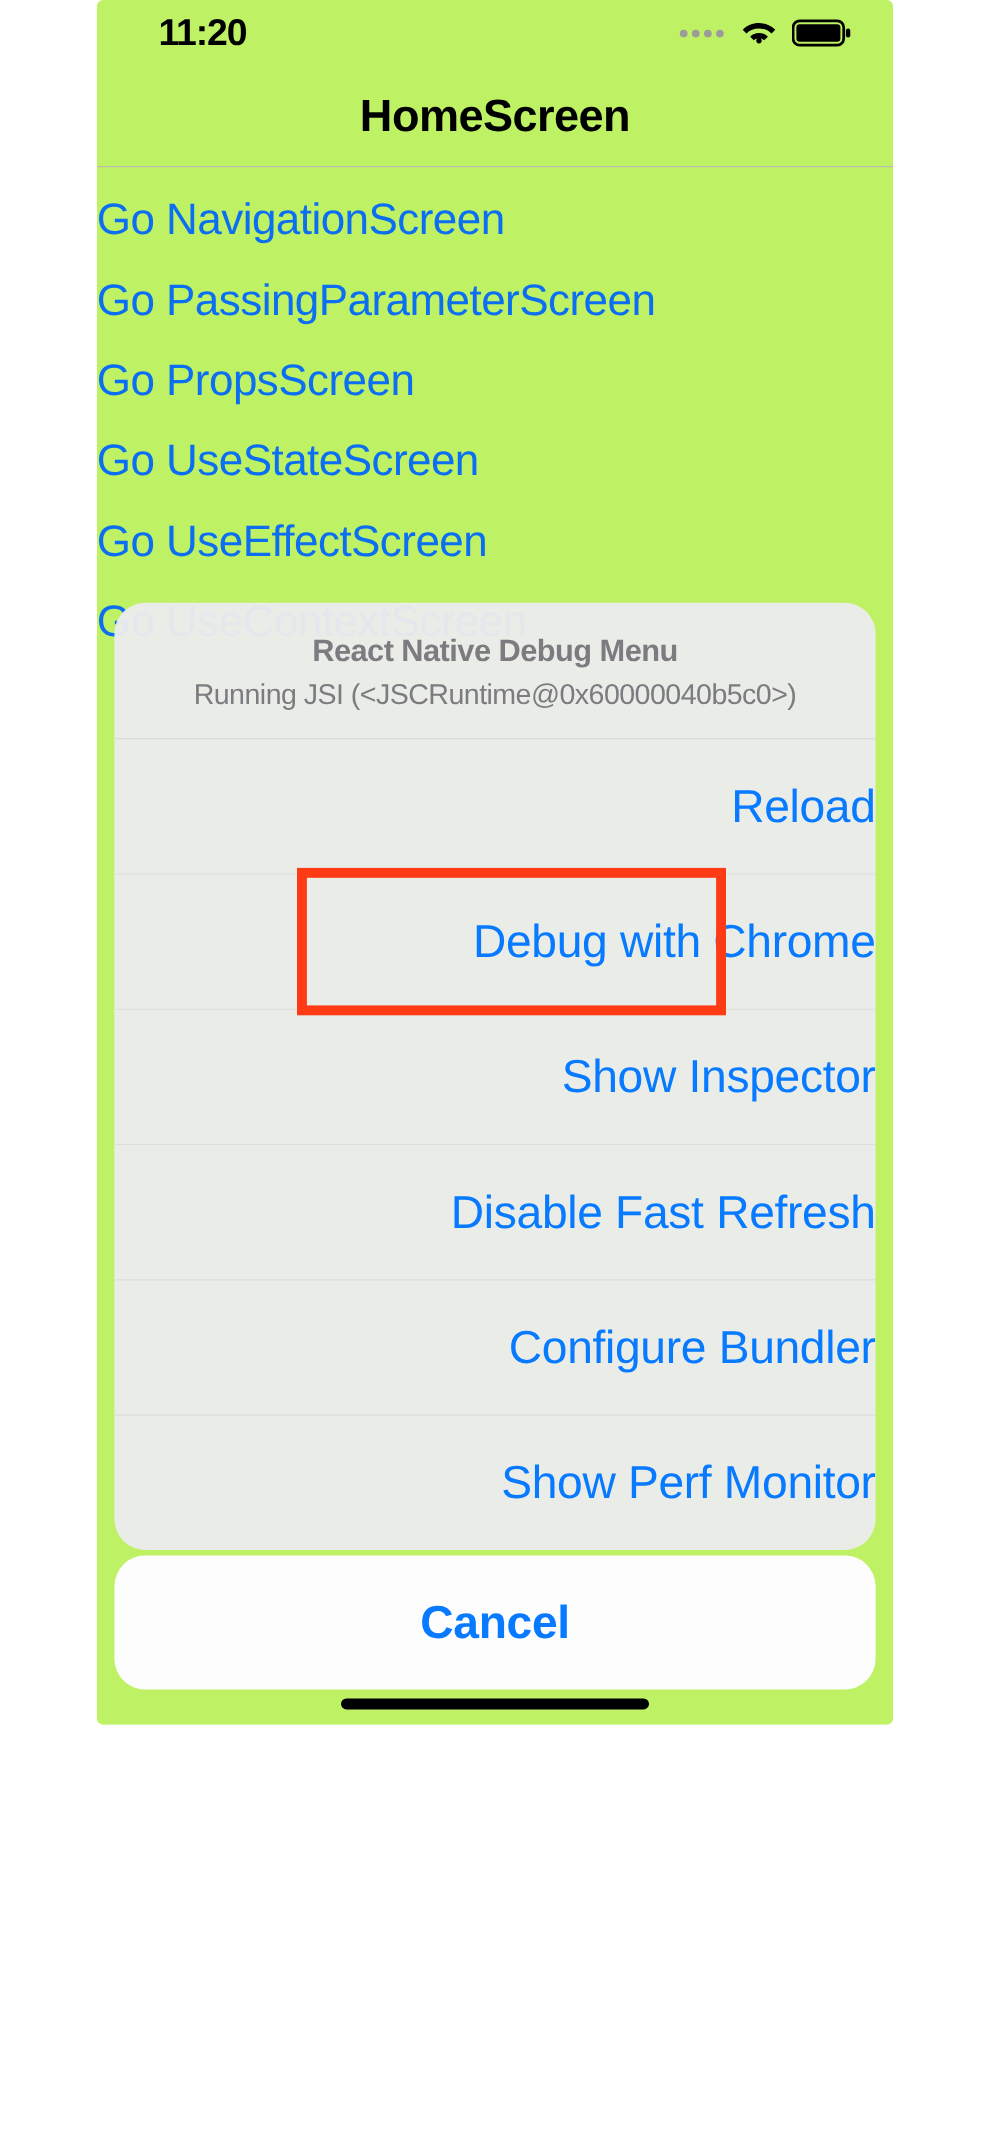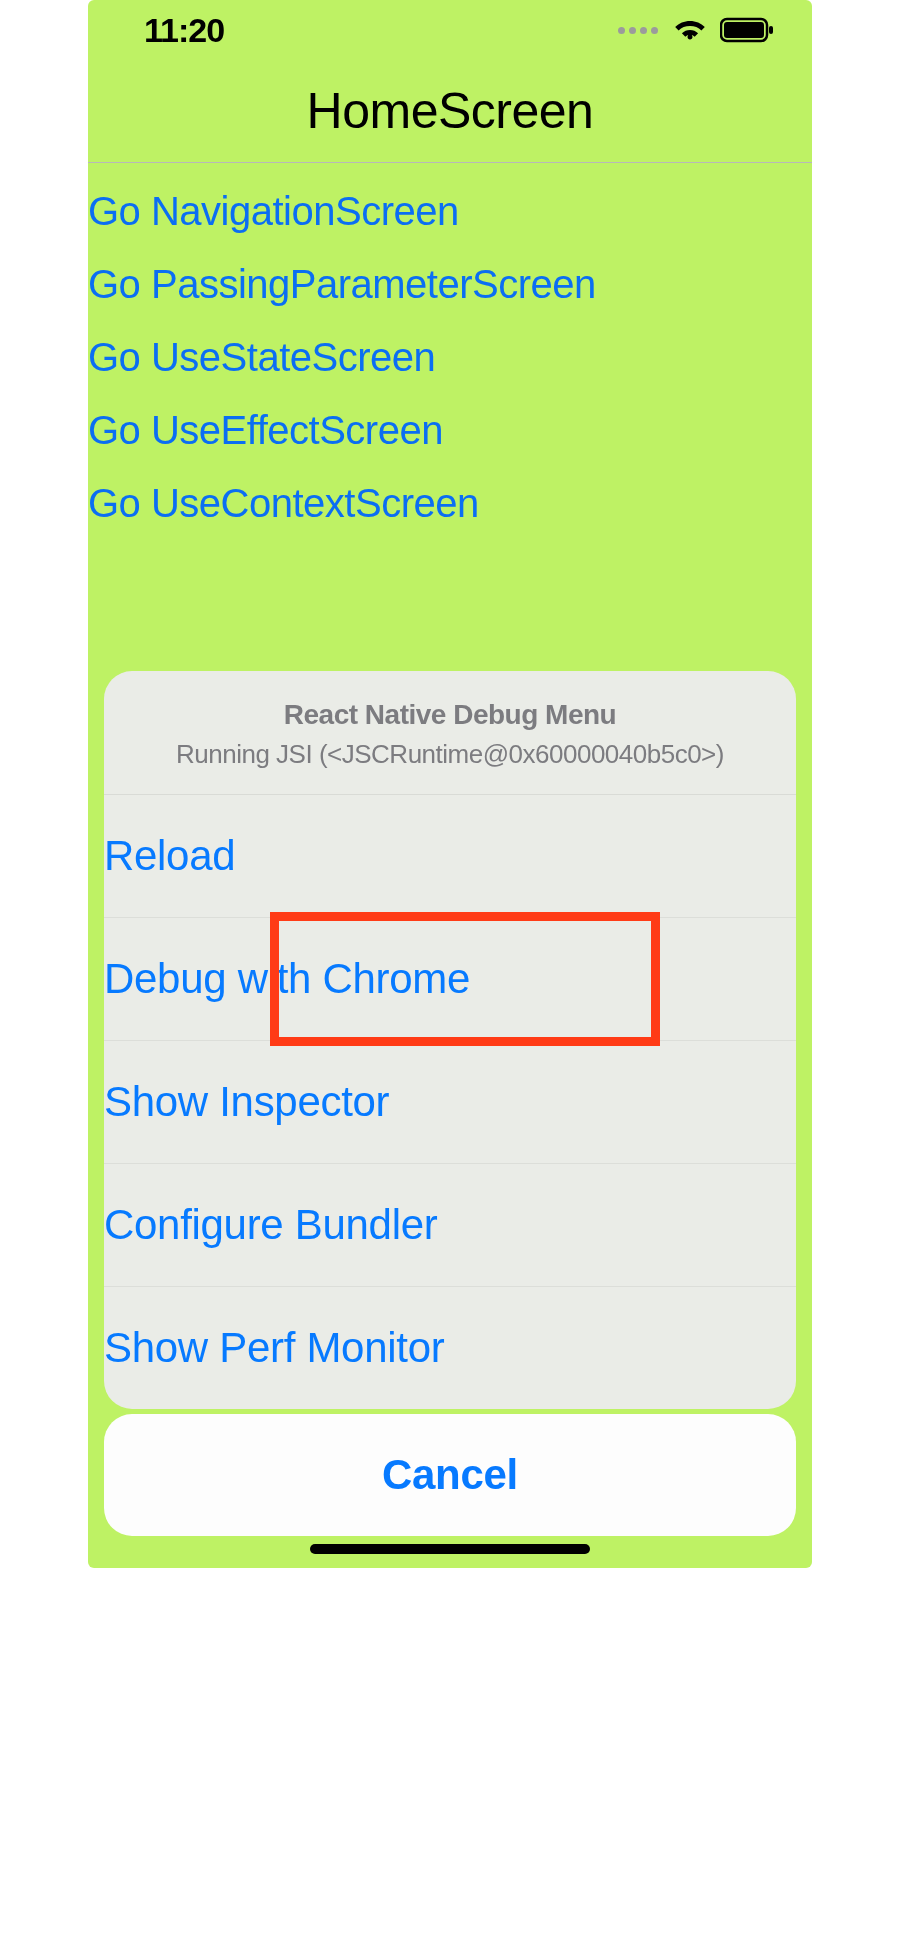--- a/index.html
+++ b/index.html
@@ -55,22 +55,22 @@
     }
     .wifi-icon svg { display: block; }
     .battery-icon svg { display: block; }
     
     .nav-bar {
       text-align: center;
       padding: 22px 0 22px 0;
       border-bottom: 1px solid #b8b8b9;
     }
     .nav-title {
-      font-size: 50px;
-      font-weight: 400;
+      font-size: 41px;
+      font-weight: 700;
       letter-spacing: -0.5px;
     }
     
     .content {
       display: flex;
       flex-direction: column;
       align-items: flex-start;
       padding-top: 12px;
     }
     .nav-link {
@@ -104,21 +104,21 @@
       margin-bottom: 8px;
       letter-spacing: -0.5px;
     }
     .sheet-subtitle {
       color: #7c7c80;
       font-size: 26px;
       font-weight: 400;
       letter-spacing: -0.5px;
     }
     .sheet-item {
-      text-align: left;
+      text-align: right;
       color: #077aff;
       font-size: 42px;
       font-weight: 400;
       padding: 37px 0;
       border-bottom: 1px solid rgba(0,0,0,0.06);
       letter-spacing: -0.3px;
       position: relative;
     }
     .sheet-item:last-child {
       border-bottom: none;
@@ -184,20 +184,21 @@
       </div>
     </div>
 
     <div class="nav-bar">
       <div class="nav-title">HomeScreen</div>
     </div>
 
     <div class="content">
       <div class="nav-link">Go NavigationScreen</div>
       <div class="nav-link">Go PassingParameterScreen</div>
+      <div class="nav-link">Go PropsScreen</div>
       <div class="nav-link">Go UseStateScreen</div>
       <div class="nav-link">Go UseEffectScreen</div>
       <div class="nav-link">Go UseContextScreen</div>
     </div>
 
     <div class="sheet-wrap">
       <div class="sheet">
         <div class="sheet-header">
           <div class="sheet-title">React Native Debug Menu</div>
           <div class="sheet-subtitle">Running JSI (&lt;JSCRuntime@0x60000040b5c0&gt;)</div>
@@ -206,20 +207,23 @@
           <span>Reload</span>
         </div>
         <div class="sheet-item">
           <span>Debug with Chrome</span>
           <div class="highlight-overlay"></div>
         </div>
         <div class="sheet-item">
           <span>Show Inspector</span>
         </div>
         <div class="sheet-item">
+          <span>Disable Fast Refresh</span>
+        </div>
+        <div class="sheet-item">
           <span>Configure Bundler</span>
         </div>
         <div class="sheet-item">
           <span>Show Perf Monitor</span>
         </div>
       </div>
       <div class="cancel-btn">
         <span>Cancel</span>
       </div>
     </div>

